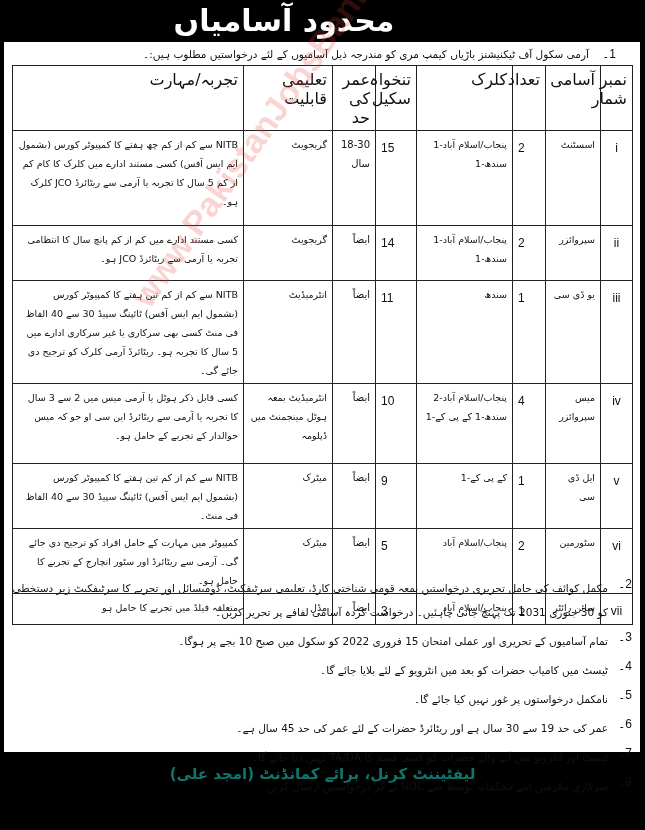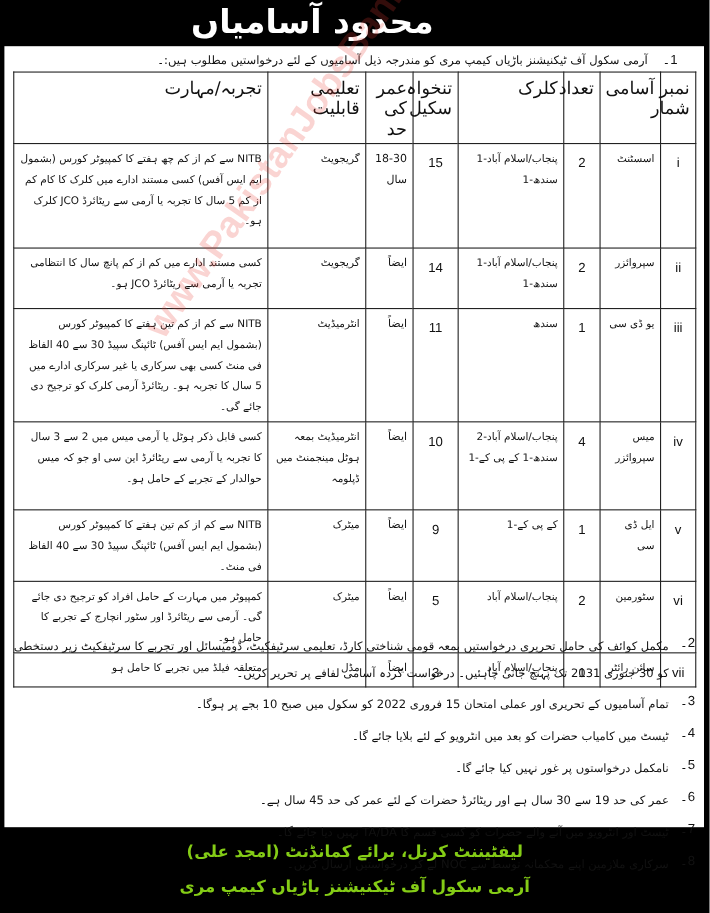--- a/index.html
+++ b/index.html
@@ -24,33 +24,33 @@
   table.jobs {
     position: absolute; top: 23px; left: 8px; width: 620px;
     border-collapse: collapse; direction: rtl; table-layout: fixed;
     font-size: 9.5px; line-height: 19px;
   }
   table.jobs th, table.jobs td {
     border: 1.5px solid #222; vertical-align: top; padding: 4px 5px 3px 5px;
     text-align: right; font-weight: normal;
   }
   table.jobs th { height: 48px; font-size: 16px; }
-  table.jobs td.c { text-align: center; font-family: "Liberation Sans", sans-serif; font-size: 12px; padding-top: 8px; }
+  table.jobs td.c { text-align: left; font-family: "Liberation Sans", sans-serif; font-size: 12px; padding-top: 8px; }
   table.jobs td.sr { text-align: center; font-family: "Liberation Sans", sans-serif; font-size: 12px; padding-top: 8px; }
   table.jobs td.age { font-size: 10px; }
   .notes {
     position: absolute; top: 534px; right: 8px; left: 6px; direction: rtl;
     font-size: 10.5px;
   }
   .note { display: flex; line-height: 16px; margin-bottom: 5px; }
   .note .num { flex: 0 0 24px; font-family: "Liberation Sans", sans-serif; font-size: 12px; }
   .note .txt { flex: 1; line-height: 24px; }
   .sig {
     position: absolute; top: 758px; left: 0; width: 645px; text-align: center;
-    color: #84cc16; direction: rtl; font-size: 15px; font-weight: bold; line-height: 32px;
+    color: #0f766e; direction: rtl; font-size: 15px; font-weight: bold; line-height: 32px;
   }
   .wm {
     position: absolute; top: 250px; left: 120px; color: rgba(230,60,50,0.22);
     font-size: 34px; font-weight: bold; transform: rotate(-55deg);
     transform-origin: left top; white-space: nowrap; pointer-events: none;
     font-family: "Liberation Sans", sans-serif;
   }
 </style>
 </head>
 <body>
@@ -189,14 +189,13 @@
       <span class="num">8۔</span>
       <span class="txt">سرکاری ملازمین اپنے محکمانہ توسط سے NOC لے کر درخواستیں ارسال کریں۔</span>
     </div>
   </div>
 
   <div class="wm">www.PakistanJobsBank.com</div>
 </div>
 
 <div class="sig">
   <div>لیفٹیننٹ کرنل، برائے کمانڈنٹ (امجد علی)</div>
-  <div>آرمی سکول آف ٹیکنیشنز باڑیاں کیمپ مری</div>
 </div>
 
 </body></html>

